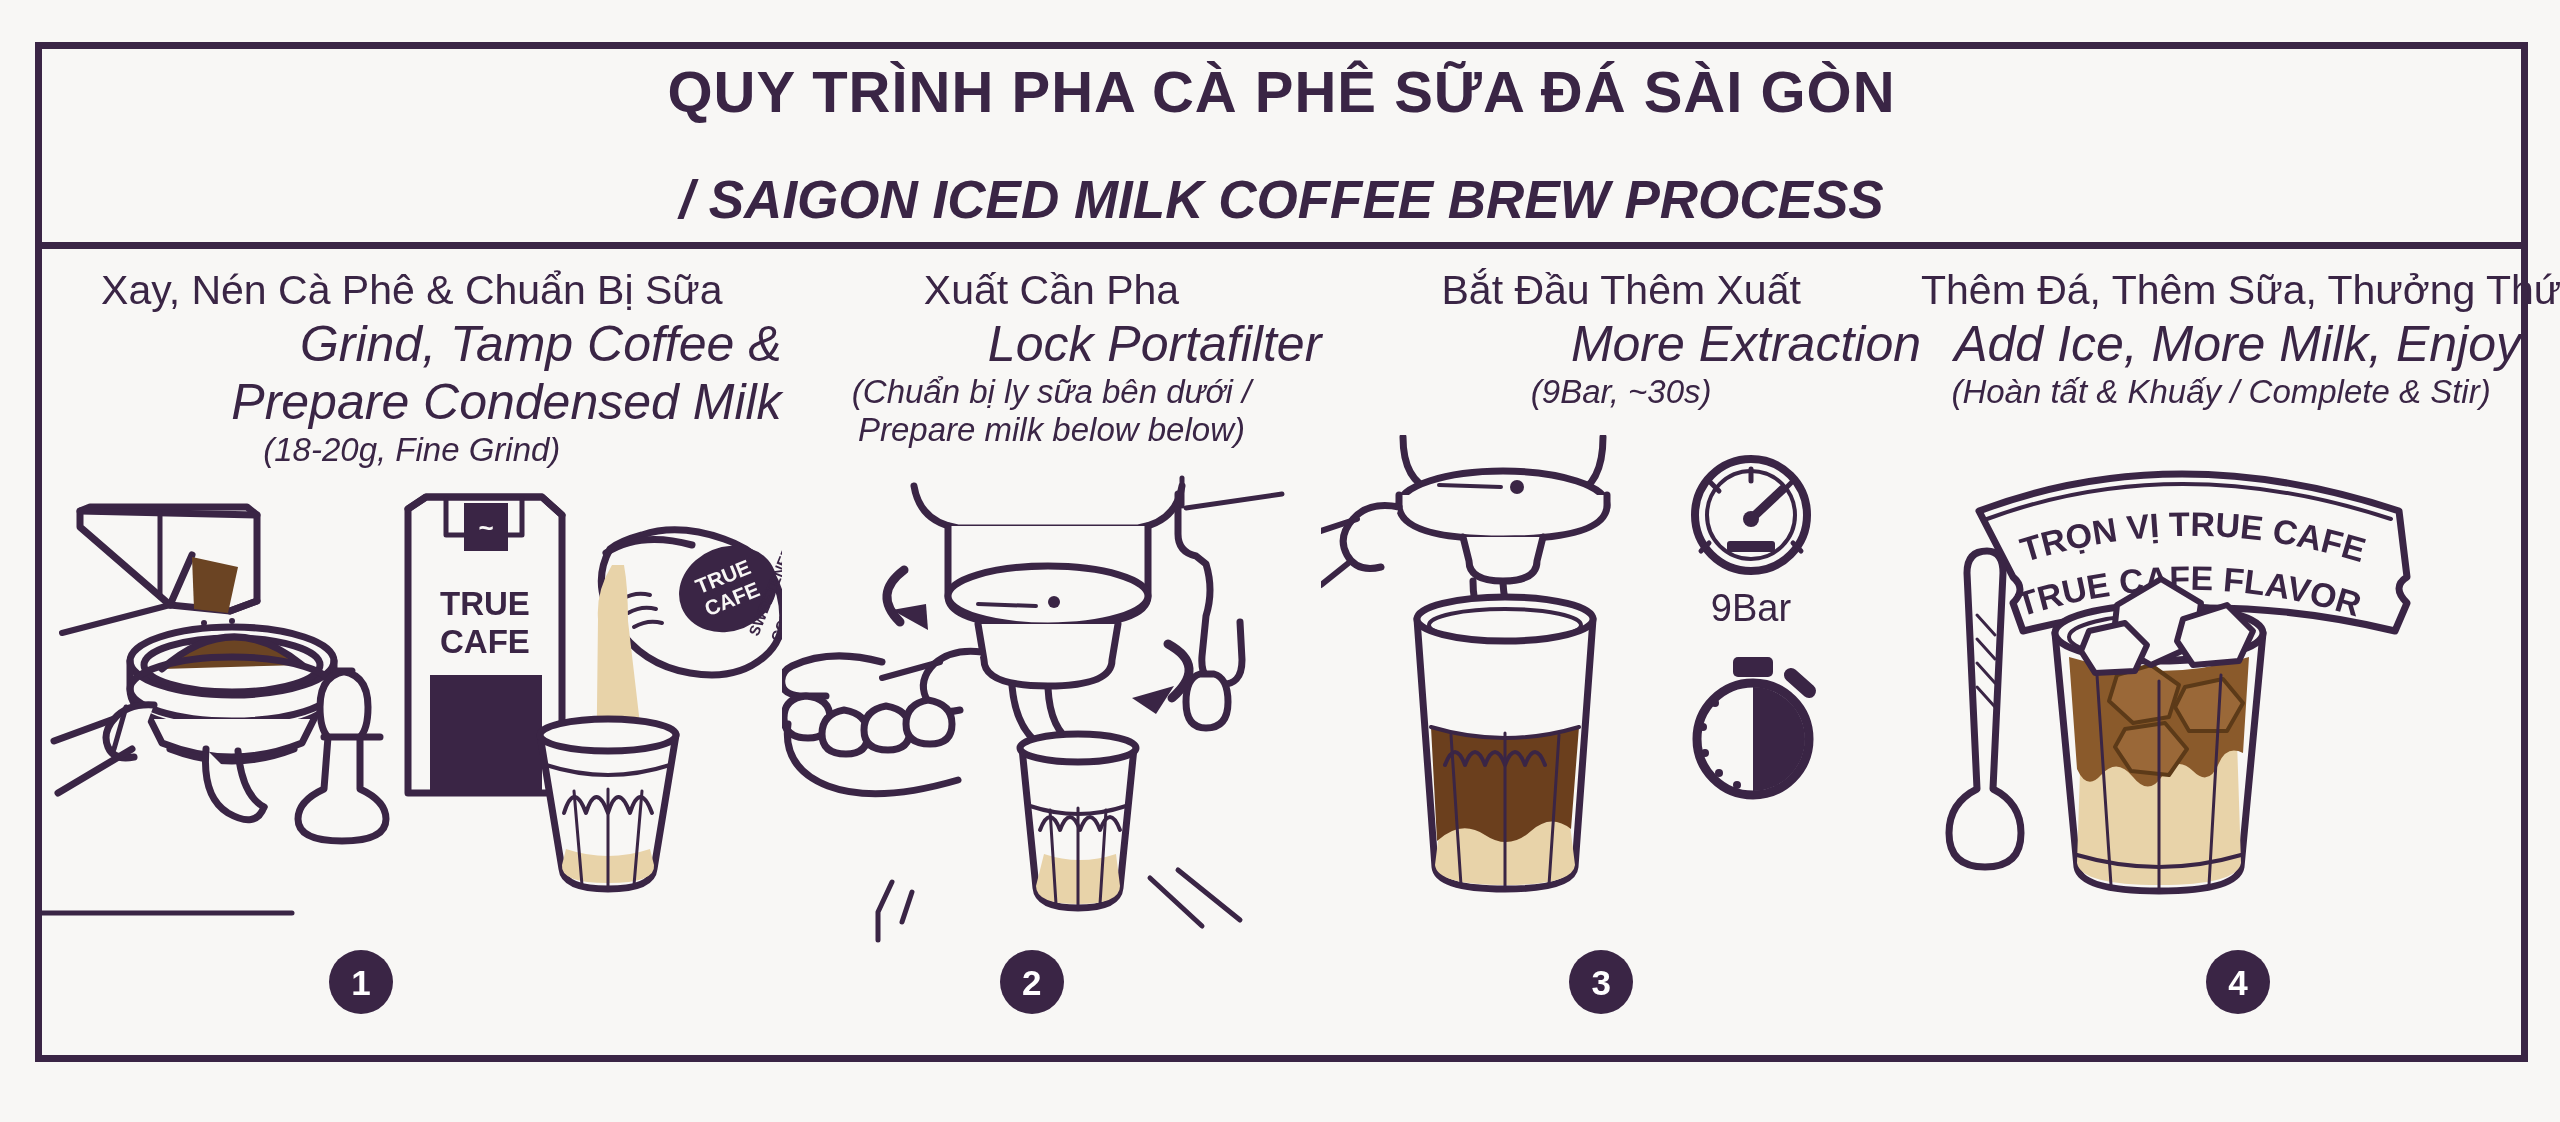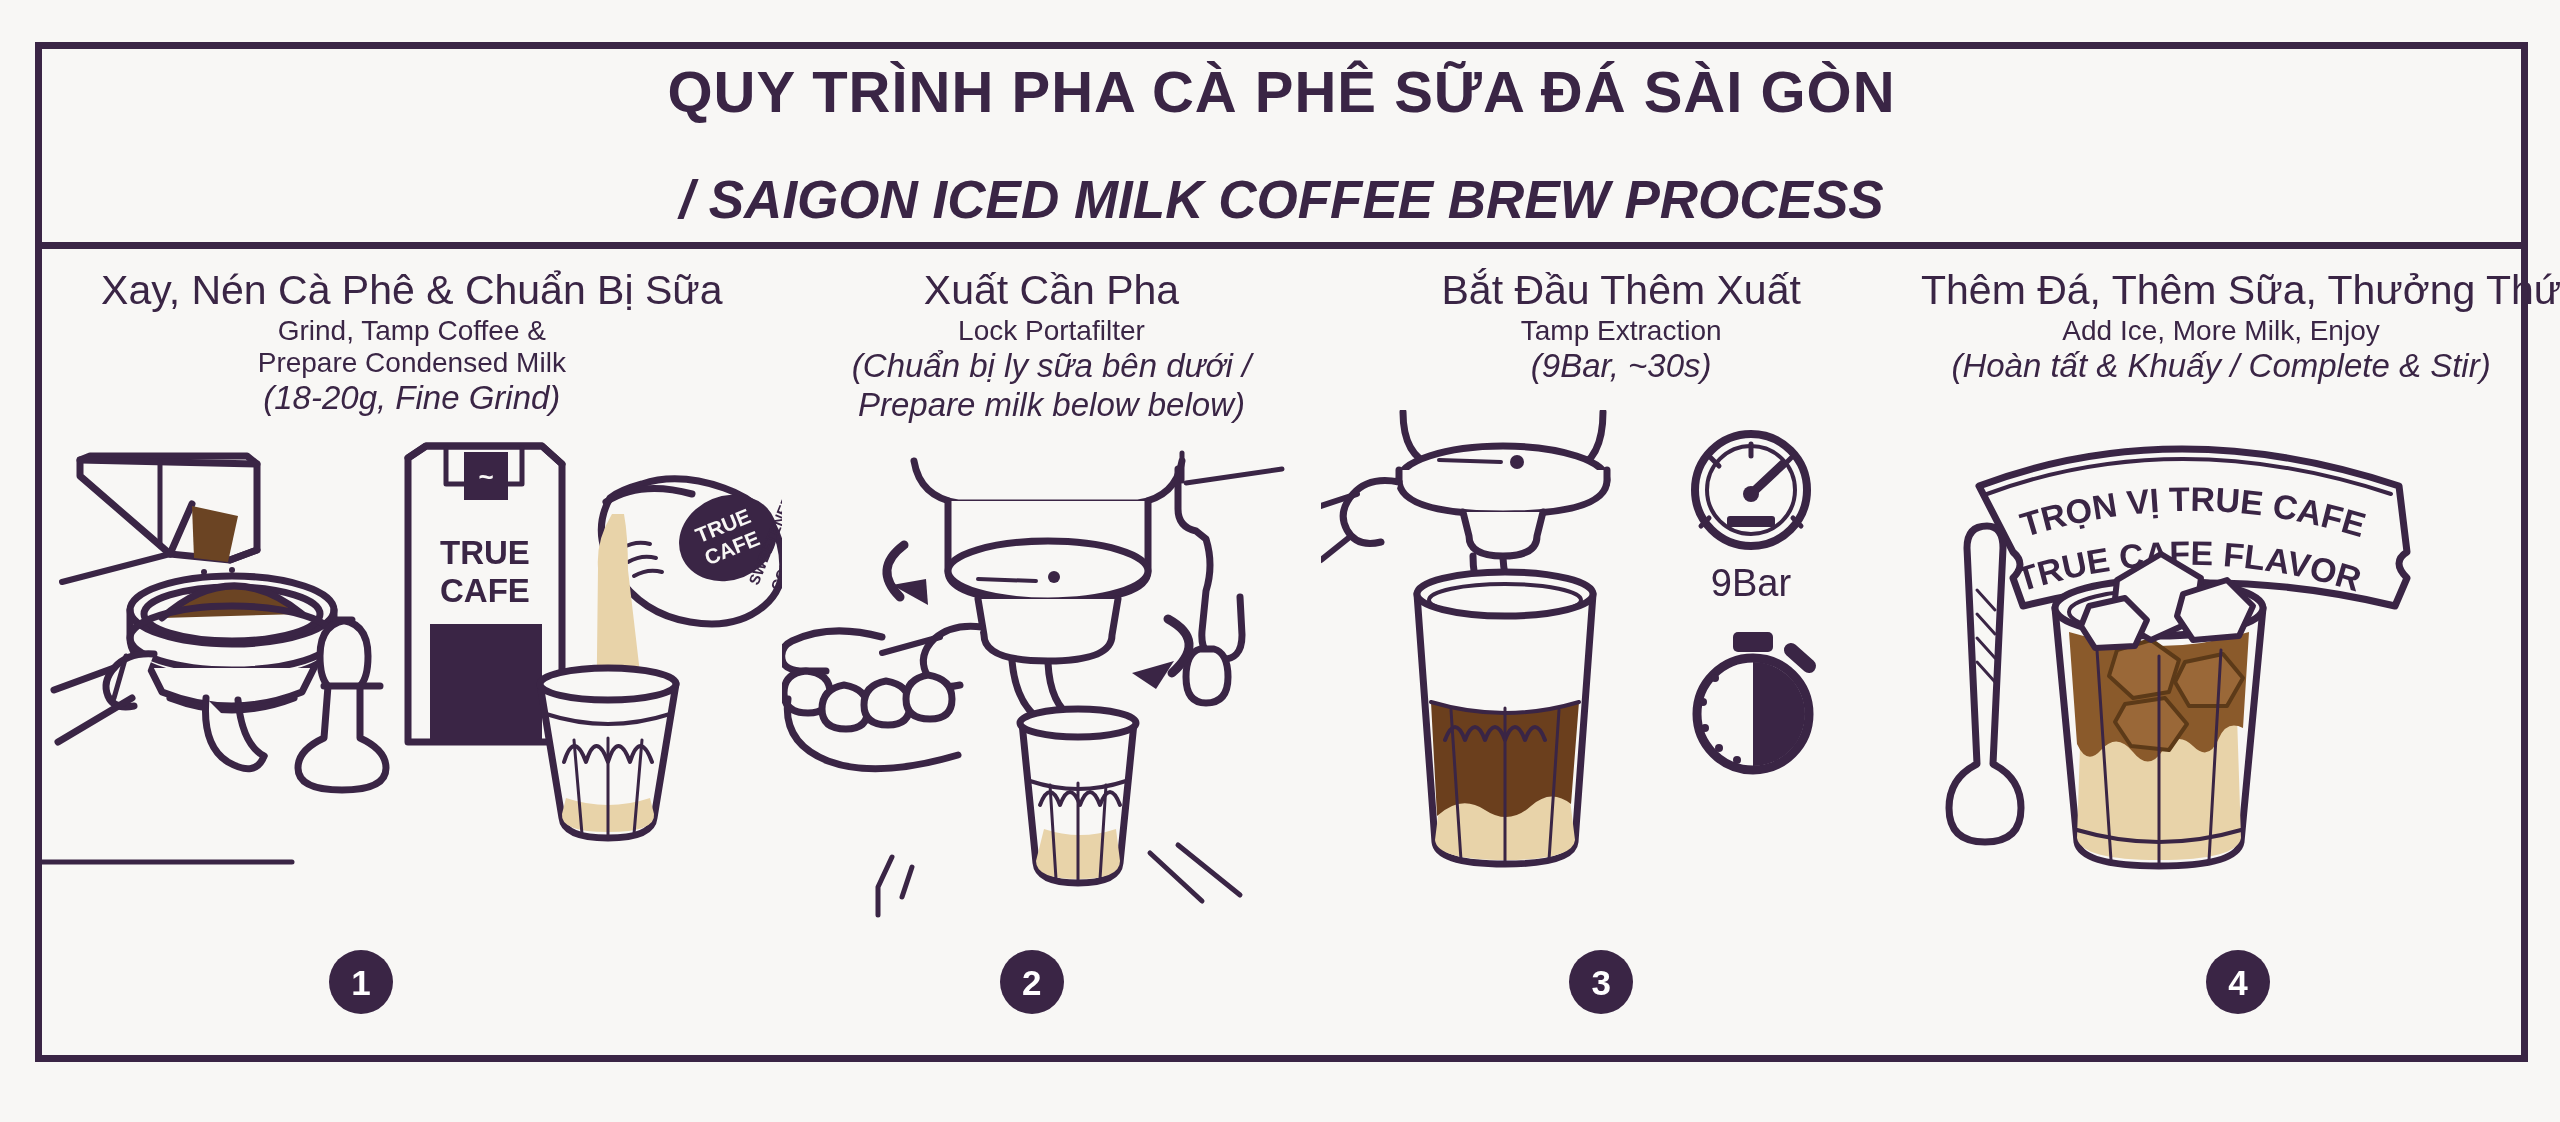--- a/index.html
+++ b/index.html
@@ -47,21 +47,21 @@
   }
   .step.s1{width:740px;}
   .step.s2{width:540px;}
   .step.s3{width:600px;}
   .step.s4{width:600px;}
   .heads{
     padding-top:18px;text-align:center;color:#3a2545;
     width:100%;
   }
   .h-vi{font-size:41px;line-height:1.16;white-space:nowrap;}
-  .h-en{font-size:28px;line-height:1.16;white-space:nowrap;}
+  .h-en{font-size:50px;font-style:italic;line-height:1.16;white-space:nowrap;text-align:right;}
   .h-note{font-size:33px;line-height:1.18;white-space:nowrap;font-style:italic;}
   .art{
     position:relative;flex:1;width:100%;
   }
   .art svg{position:absolute;left:0;top:0;}
   .badge{
     position:absolute;bottom:48px;
     width:64px;height:64px;border-radius:50%;
     background:#3a2545;color:#ffffff;
     display:flex;align-items:center;justify-content:center;
@@ -245,21 +245,21 @@
           <path d="M368 404 L420 452" stroke-width="5"></path>
           <path d="M396 396 L458 446" stroke-width="5"></path>
         </svg>
         <div class="badge b2">2</div>
       </div>
     </div>
 
     <div class="step s3">
       <div class="heads">
         <div class="h-vi">Bắt Đầu Thêm Xuất</div>
-        <div class="h-en">Tamp Extraction</div>
+        <div class="h-en">More Extraction</div>
         <div class="h-note">(9Bar, ~30s)</div>
       </div>
       <div class="art">
         <svg width="600" height="520" viewBox="0 0 600 520" fill="none" stroke="#3a2545" stroke-width="7" stroke-linecap="round" stroke-linejoin="round">
 
           <g>
             <path d="M82 2 q0 44 30 54 L252 60 q30 -10 30 -58" fill="#f8f7f5"></path>
             <ellipse cx="182" cy="70" rx="104" ry="34" fill="#f8f7f5"></ellipse>
             <path d="M78 60 L78 70 q0 34 104 34 q104 0 104 -34 L286 60" fill="#f8f7f5"></path>
             <circle cx="196" cy="52" r="7" fill="#3a2545" stroke="none"></circle>

